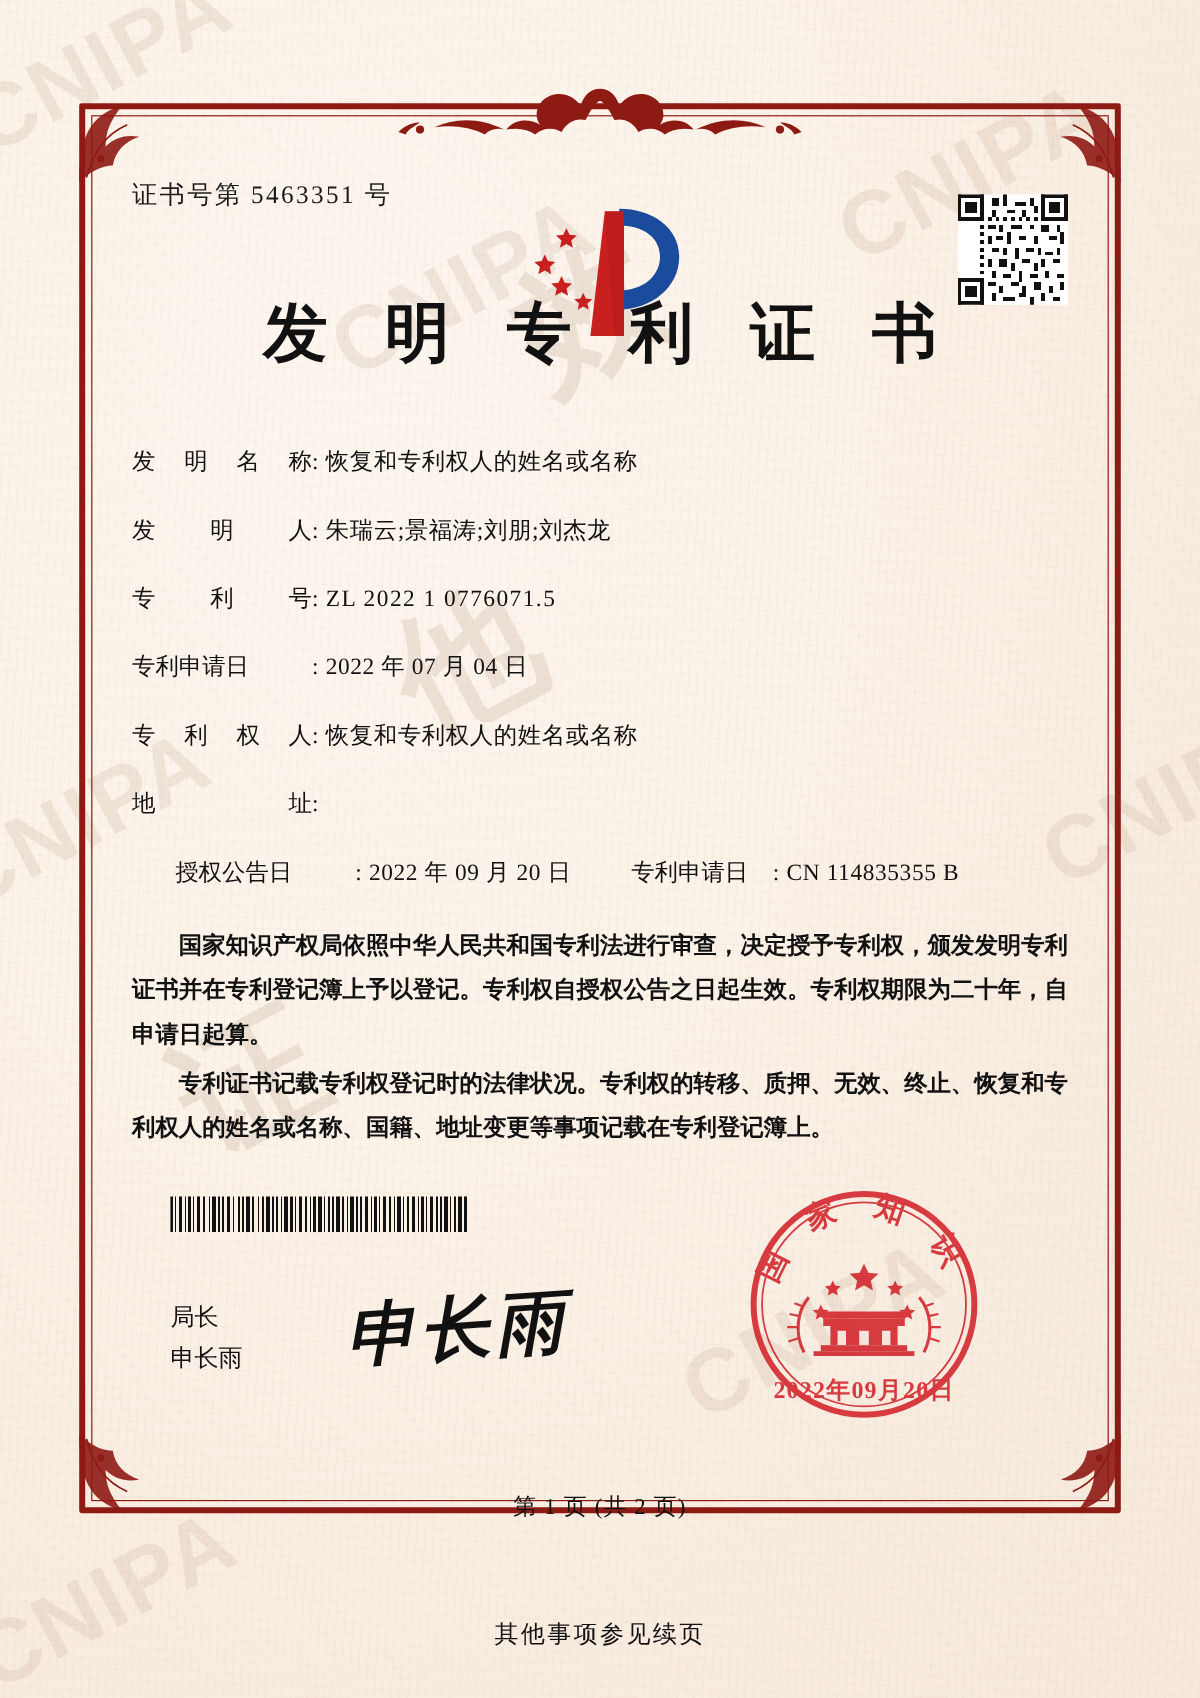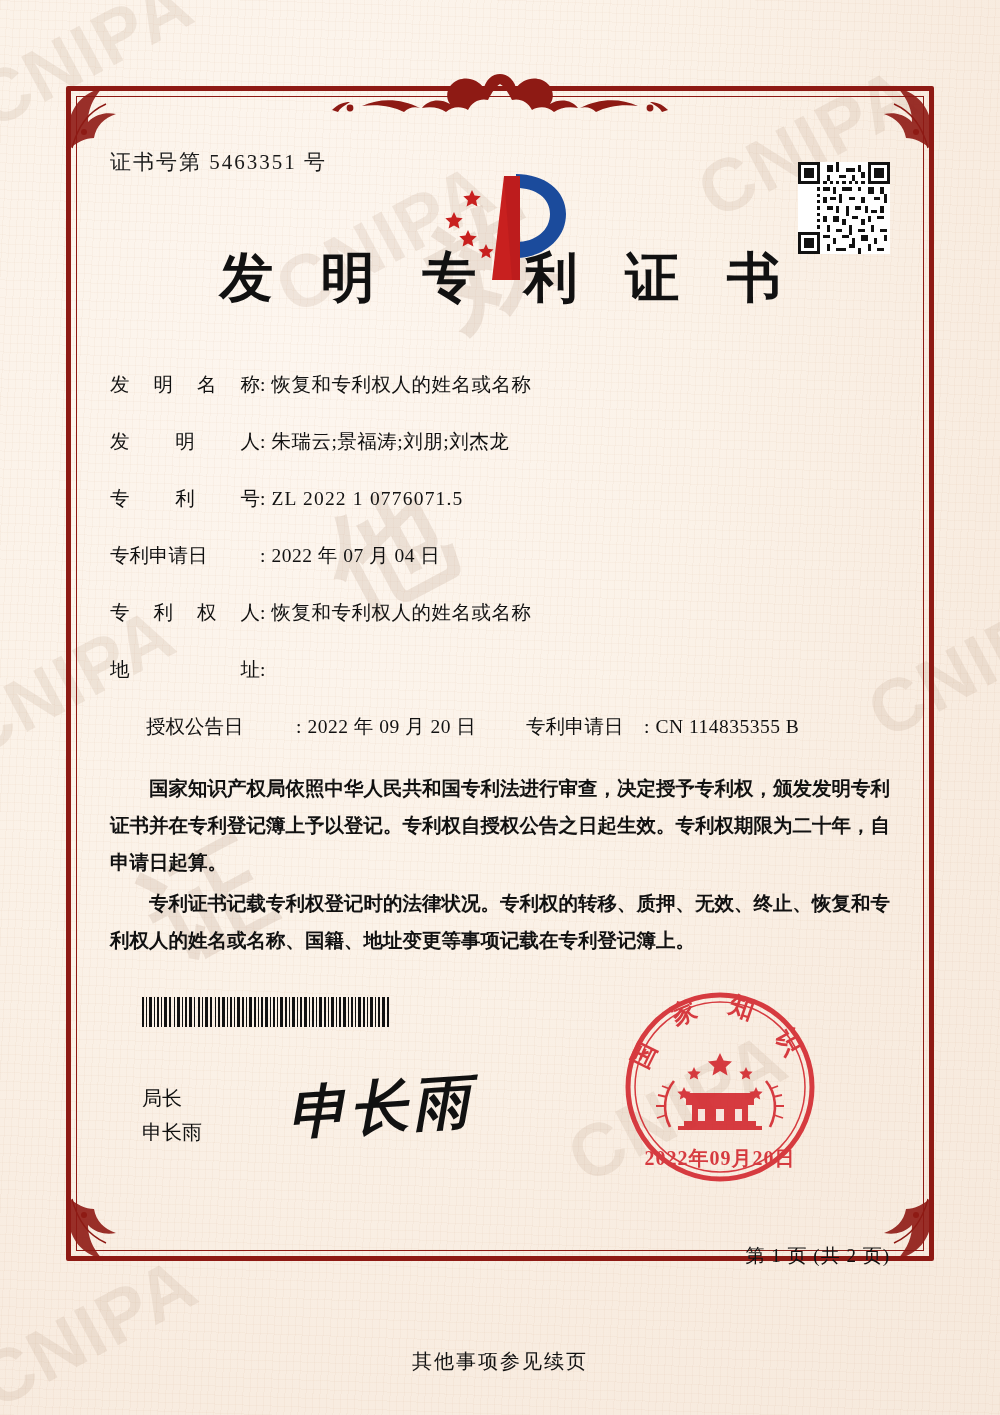--- a/index.html
+++ b/index.html
@@ -235,21 +235,21 @@
     width: 216px;
     height: 216px;
   }
   .seal svg { display: block; width: 100%; height: 100%; }
 
   .page-num {
     position: absolute;
     left: 0;
     right: 0;
     bottom: -34px;
-    text-align: right;
+    text-align: center;
     font-size: 19px;
     color: #111111;
     letter-spacing: 1px;
   }
 
   .footer-note {
     position: absolute;
     left: 0;
     right: 0;
     bottom: 40px;

